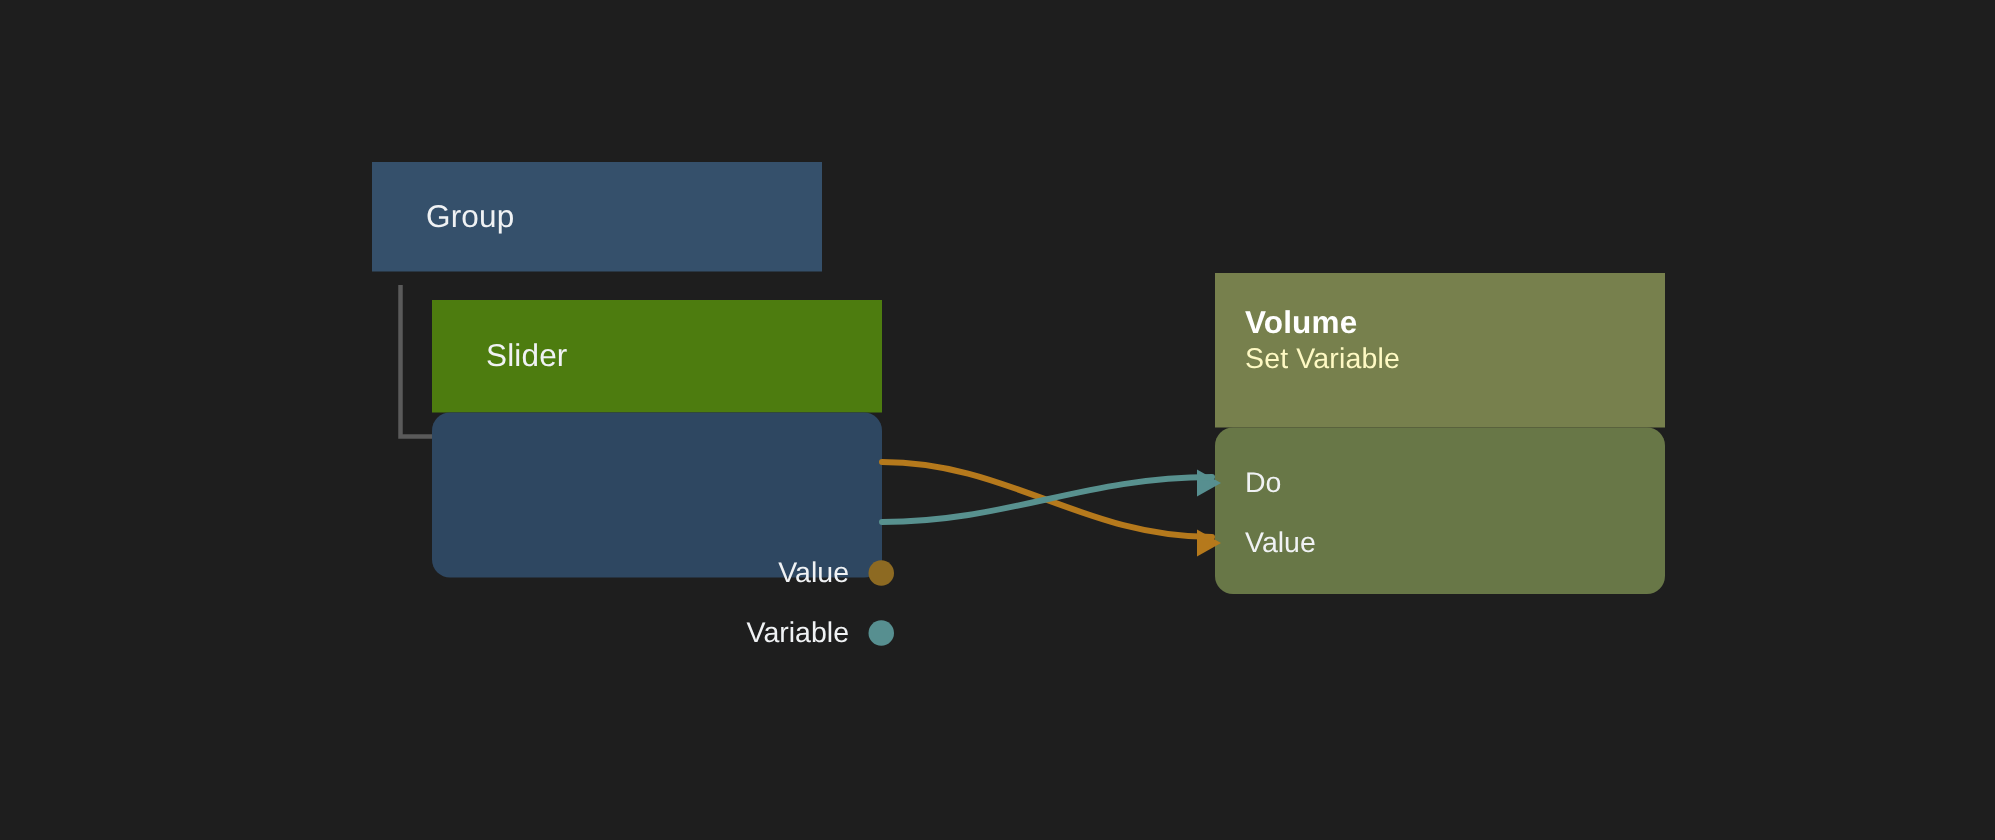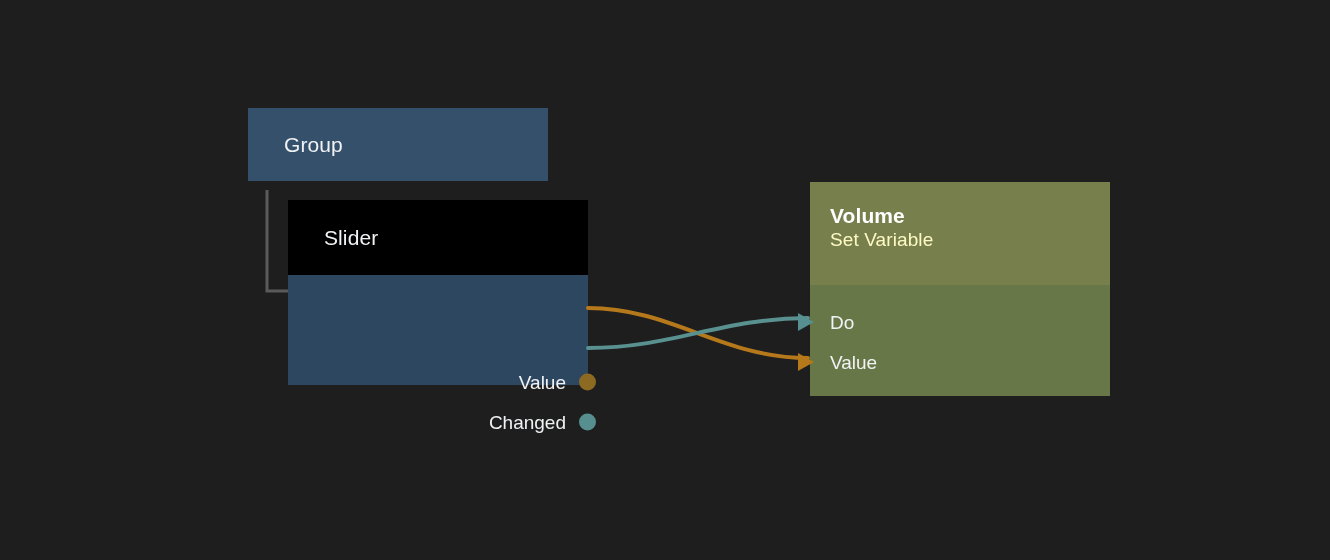--- a/index.html
+++ b/index.html
@@ -29,20 +29,21 @@
   }
 
   .node-header {
     box-sizing: border-box;
     width: 100%;
   }
 
   .node-body {
     box-sizing: border-box;
     width: 100%;
+    border-radius: 12px;
   }
 
   
   #group-node {
     left: 248px;
     top: 108px;
     width: 300px;
     height: 73px;
   }
   #group-node .node-header {
@@ -73,21 +74,21 @@
 
   
   #slider-node {
     left: 288px;
     top: 200px;
     width: 300px;
     height: 185px;
   }
   #slider-node .node-header {
     height: 75px;
-    background: #000000;
+    background: #4d7c0f;
     display: flex;
     align-items: center;
     padding-left: 20px;
   }
   #slider-node .node-body {
     height: 110px;
     background: #2e4761;
     position: relative;
   }
 
@@ -212,21 +213,21 @@
       <span class="title-lg">Slider</span>
     </div>
     <div class="node-body">
 
       <div class="port-row out" id="row-value">
         <span class="port-label">Value</span>
         <span class="port-dot orange"></span>
       </div>
 
       <div class="port-row out" id="row-changed">
-        <span class="port-label">Changed</span>
+        <span class="port-label">Variable</span>
         <span class="port-dot teal"></span>
       </div>
 
     </div>
   </div>
 
   <div class="node" id="volume-node">
     <div class="node-header">
       <div class="title-bold">Volume</div>
       <div class="subtitle">Set Variable</div>

